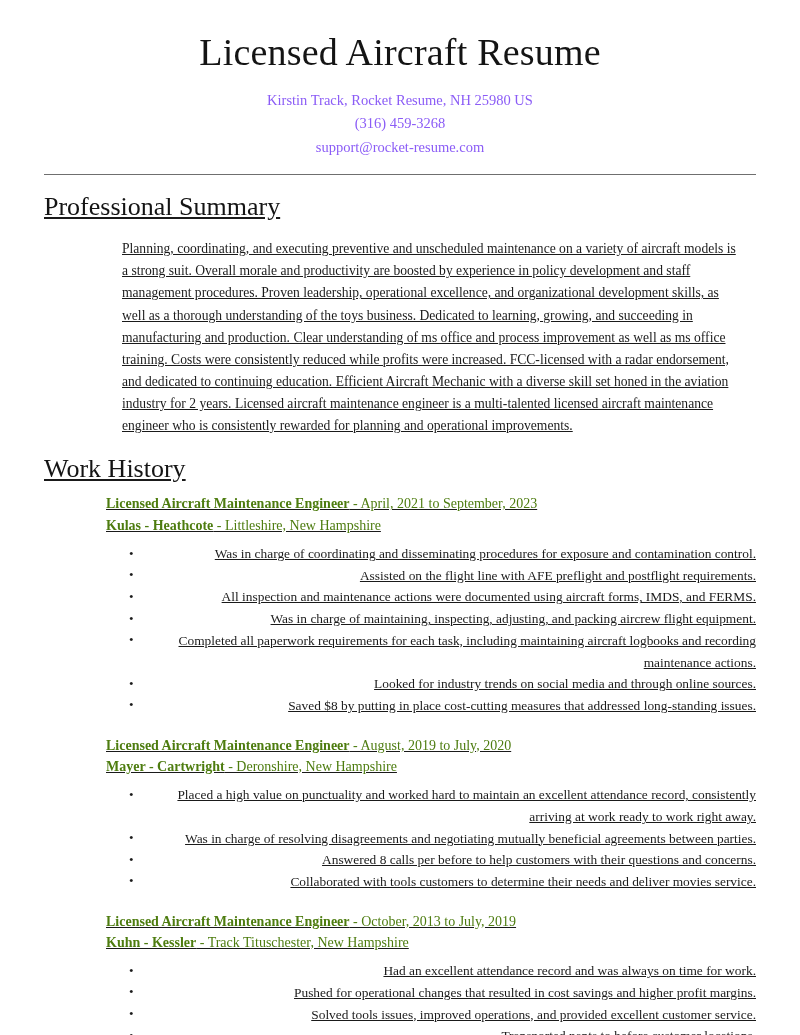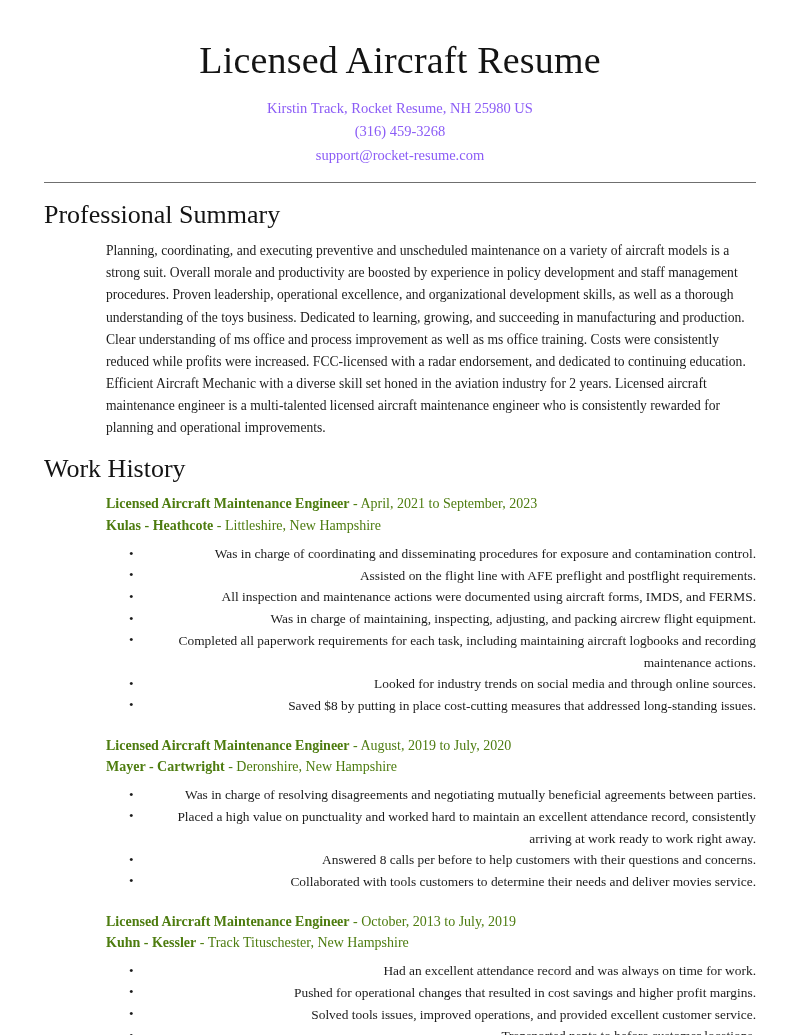--- a/index.html
+++ b/index.html
@@ -12,21 +12,21 @@
     height: 1035px;
     overflow: hidden;
     font-family: "Liberation Serif", "DejaVu Serif", serif;
     color: #1a1a1a;
     -webkit-font-smoothing: antialiased;
   }
   .page {
     width: 800px;
     height: 808px;
     box-sizing: border-box;
-    padding: 8px 44px;
+    padding: 0 44px;
     position: relative;
   }
 
   
   .resume-header {
     text-align: center;
     padding-top: 30px;
   }
   .resume-title {
     font-size: 38px;
@@ -44,37 +44,38 @@
   .divider {
     border: 0;
     border-top: 1px solid #6f6f6f;
     margin: 15px 0 0 0;
     width: 100%;
   }
 
   
   .section {
     margin-top: 17px;
+    text-decoration: underline;
   }
   .section-heading {
     font-size: 26px;
     font-weight: normal;
     line-height: 1.15;
     margin: 0 0 10px 0;
     color: #141414;
   }
   .section-body {
     padding-left: 62px;
   }
   .summary-text {
     font-size: 13.6px;
     line-height: 1.63;
     text-align: left;
     color: #1b1b1b;
-    margin: 0;
+    margin: 16px;
   }
 
   
   .work-section {
     margin-top: 14px;
   }
   .job {
     margin-bottom: 18px;
   }
   .job:last-child { margin-bottom: 0; }
@@ -147,22 +148,22 @@
             <li>Was in charge of maintaining, inspecting, adjusting, and packing aircrew flight equipment.</li>
             <li>Completed all paperwork requirements for each task, including maintaining aircraft logbooks and recording maintenance actions.</li>
             <li>Looked for industry trends on social media and through online sources.</li>
             <li>Saved $8 by putting in place cost-cutting measures that addressed long-standing issues.</li>
           </ul>
         </div>
         <div class="job">
           <div class="job-title-line"><span class="job-strong">Licensed Aircraft Maintenance Engineer</span><span class="job-meta"> - August, 2019 to July, 2020</span></div>
           <div class="job-company-line"><span class="job-strong">Mayer - Cartwright</span><span class="job-meta"> - Deronshire, New Hampshire</span></div>
           <ul class="job-bullets">
+            <li>Placed a high value on punctuality and worked hard to maintain an excellent attendance record, consistently arriving at work ready to work right away.</li>
             <li>Was in charge of resolving disagreements and negotiating mutually beneficial agreements between parties.</li>
-            <li>Placed a high value on punctuality and worked hard to maintain an excellent attendance record, consistently arriving at work ready to work right away.</li>
             <li>Answered 8 calls per before to help customers with their questions and concerns.</li>
             <li>Collaborated with tools customers to determine their needs and deliver movies service.</li>
           </ul>
         </div>
         <div class="job">
           <div class="job-title-line"><span class="job-strong">Licensed Aircraft Maintenance Engineer</span><span class="job-meta"> - October, 2013 to July, 2019</span></div>
           <div class="job-company-line"><span class="job-strong">Kuhn - Kessler</span><span class="job-meta"> - Track Tituschester, New Hampshire</span></div>
           <ul class="job-bullets">
             <li>Had an excellent attendance record and was always on time for work.</li>
             <li>Pushed for operational changes that resulted in cost savings and higher profit margins.</li>

